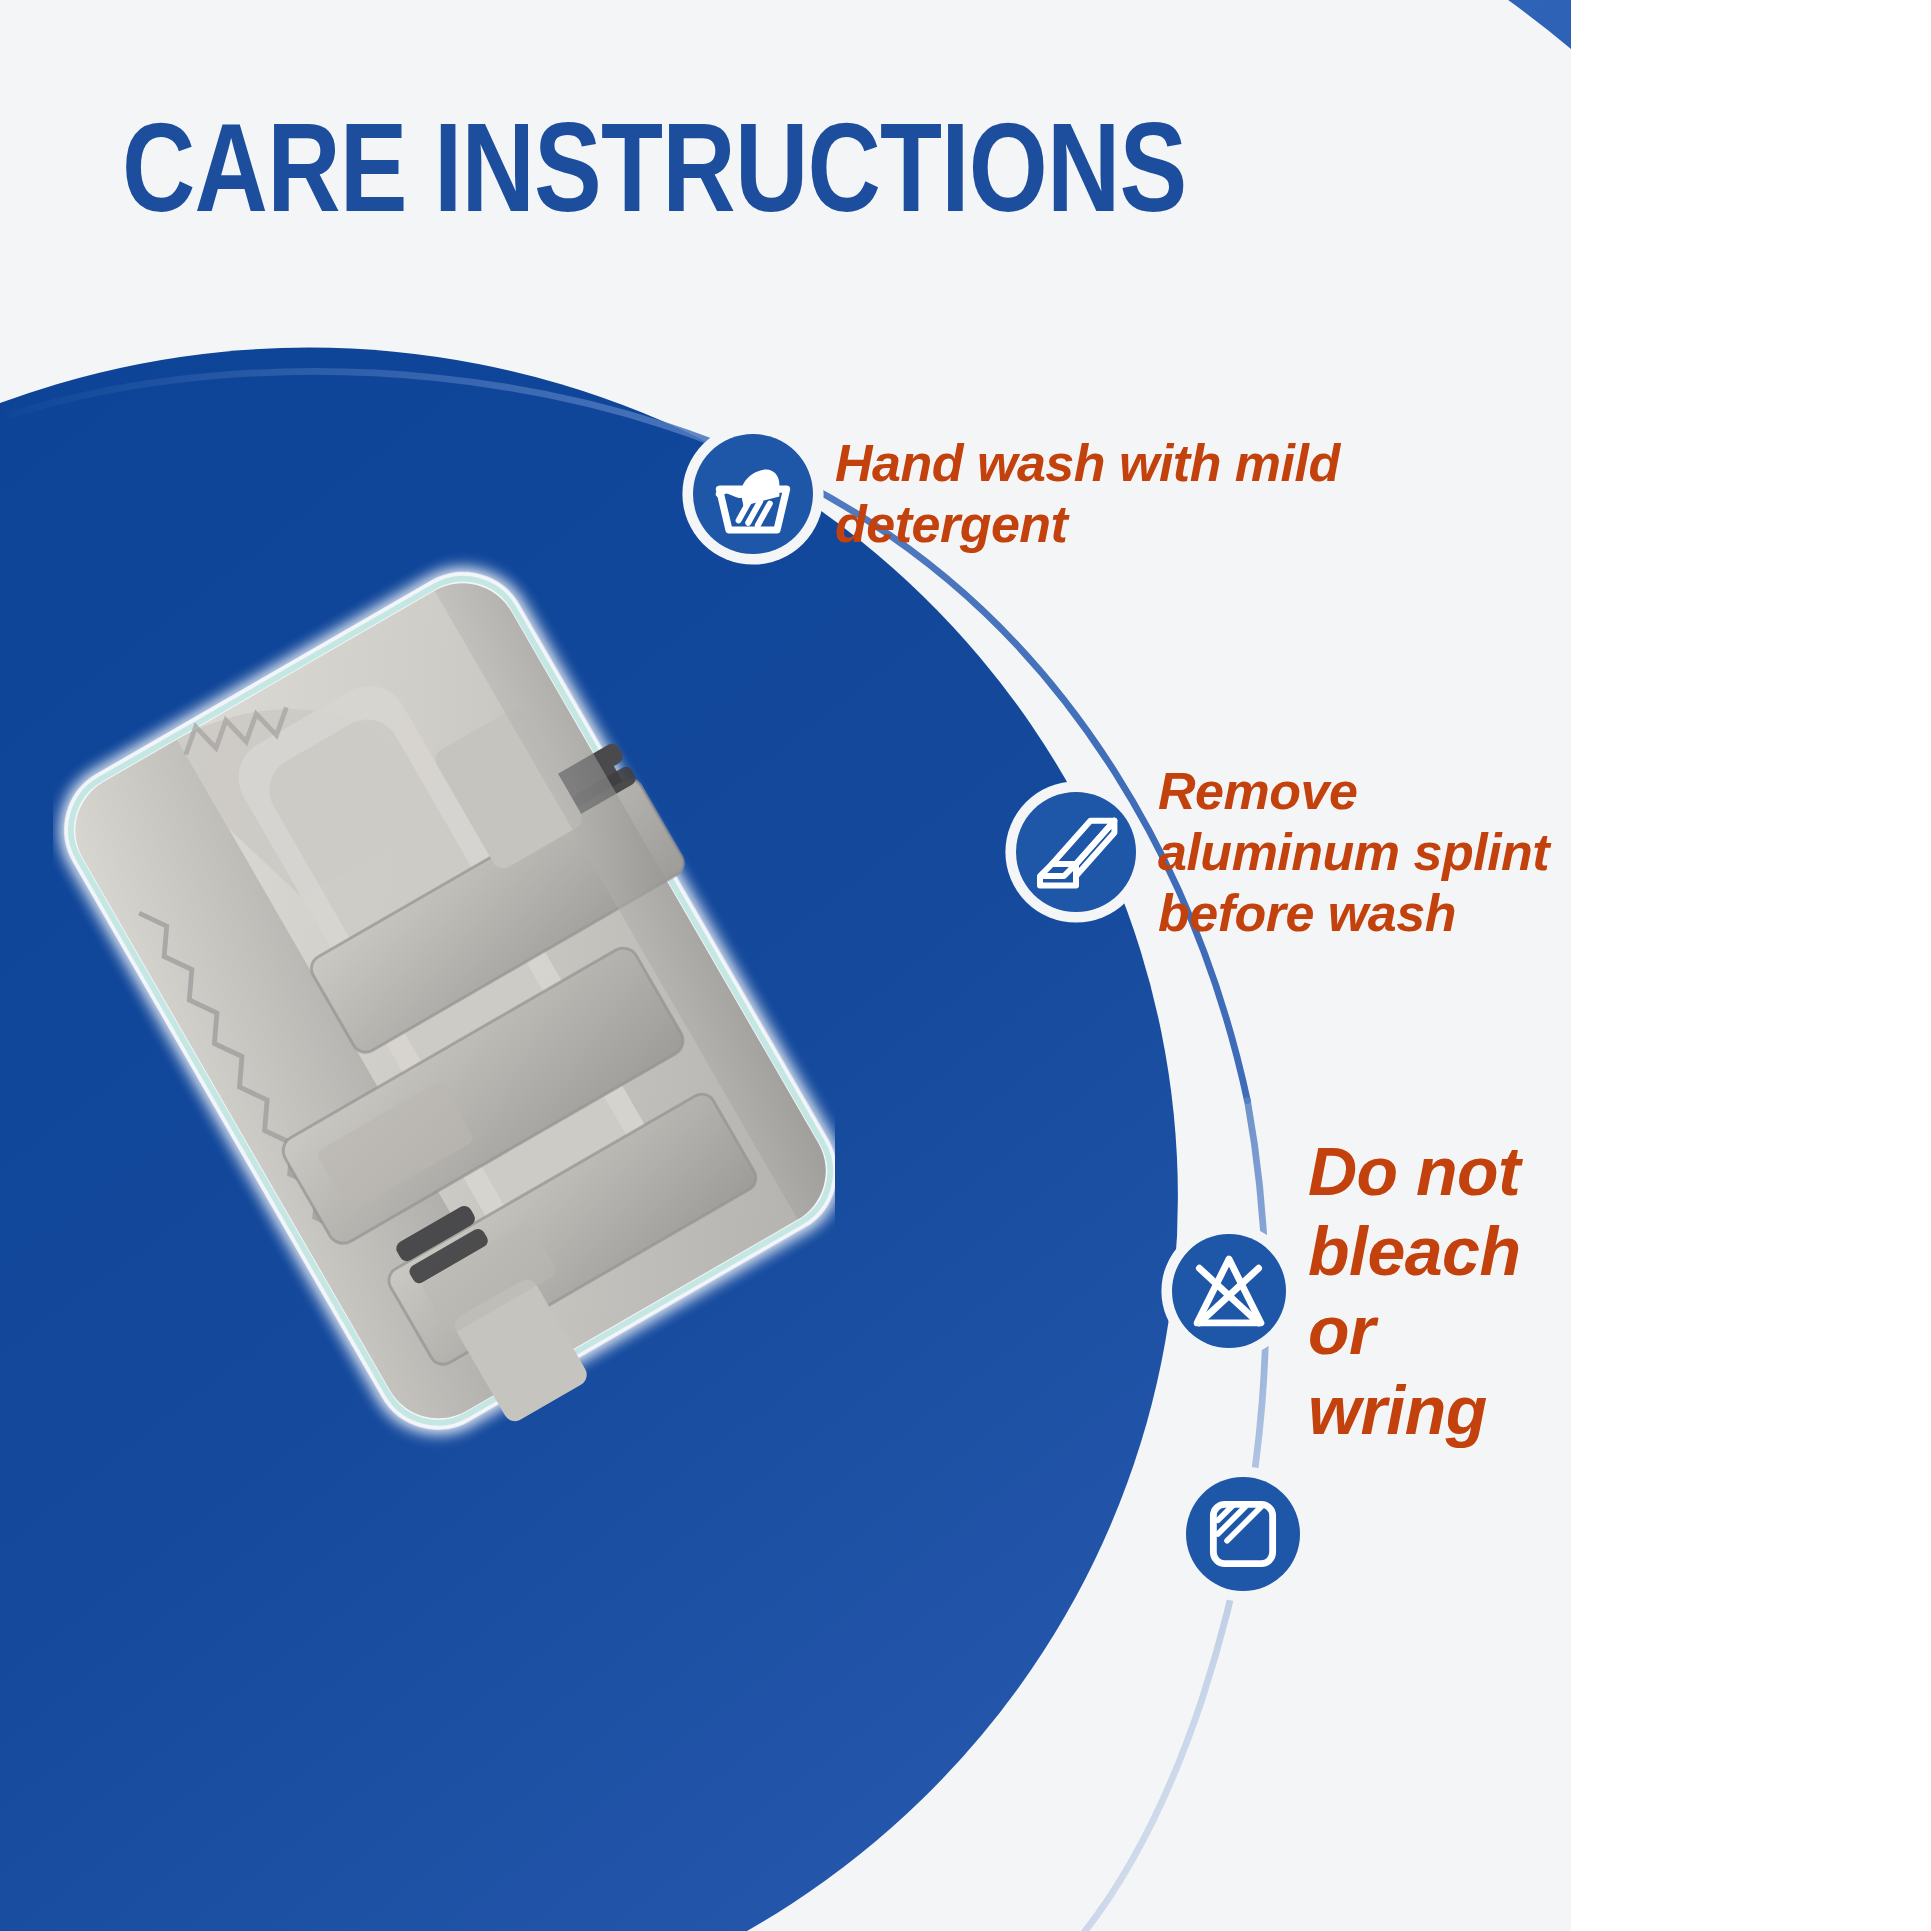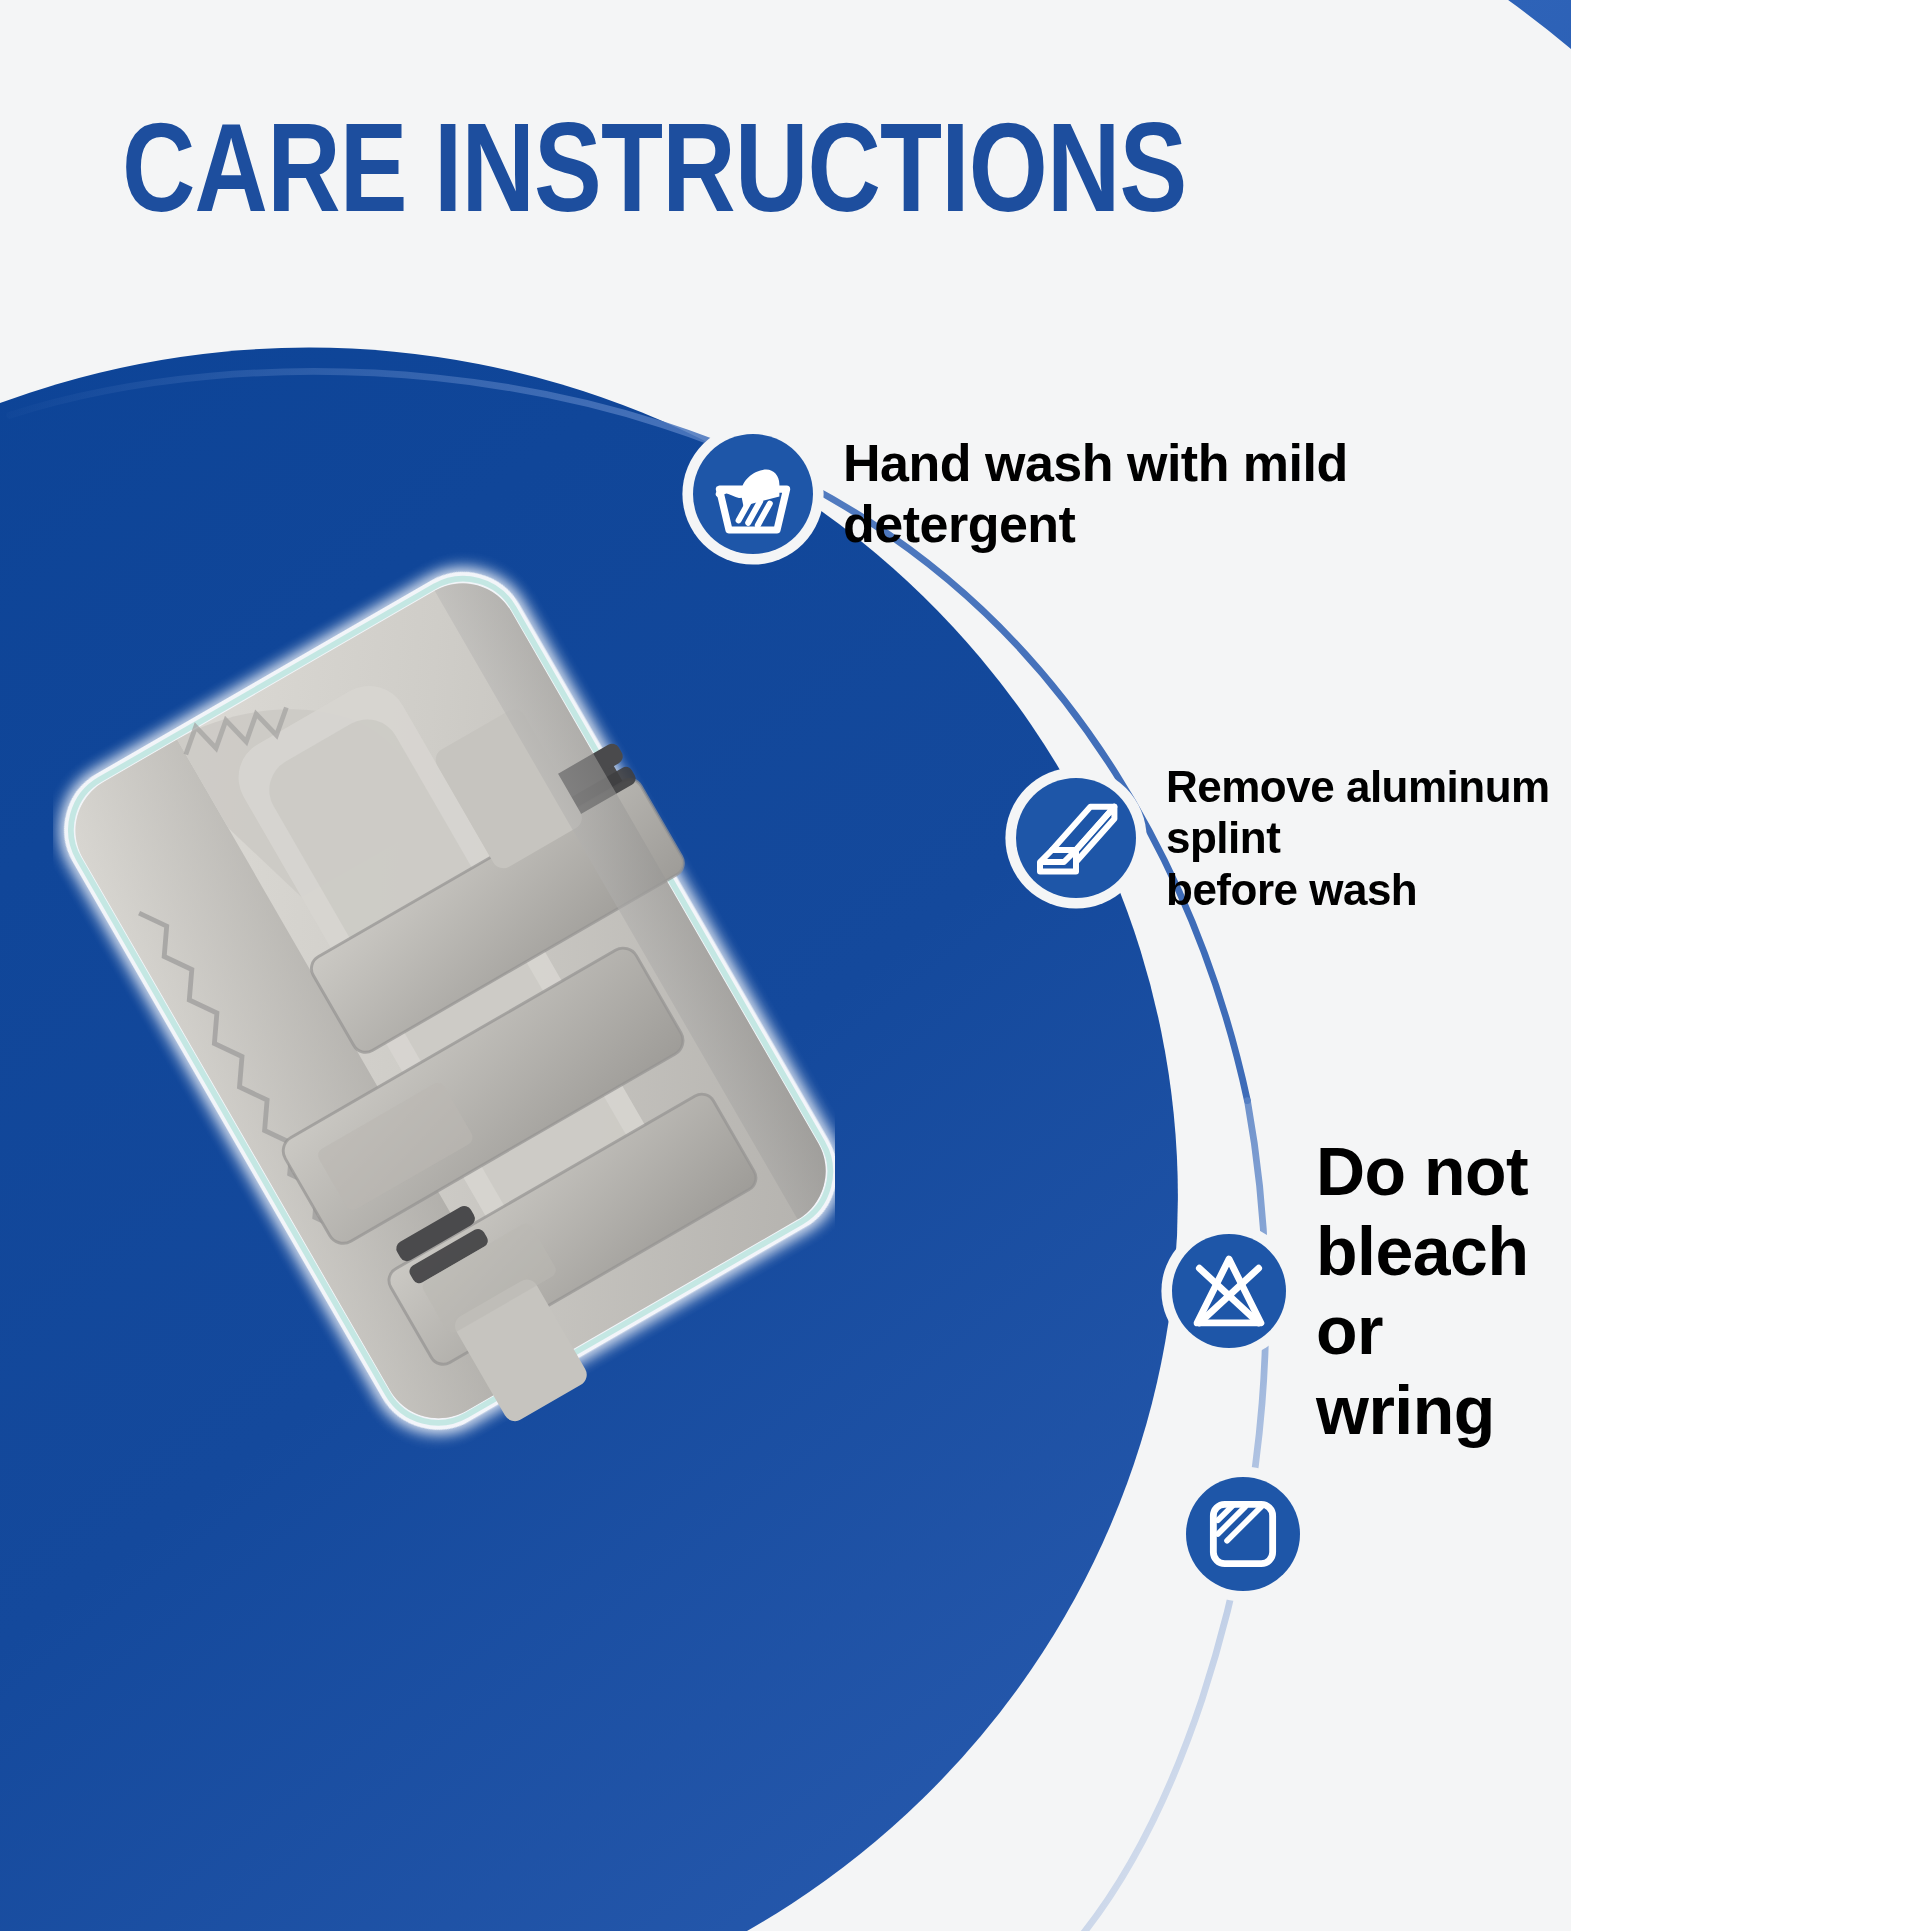--- a/index.html
+++ b/index.html
@@ -70,37 +70,38 @@
     border-radius: 50%;
     background: #1E56A8;
     box-shadow: 0 0 0 10.6px #f4f5f6;
     display: flex;
     align-items: center;
     justify-content: center;
   }
   .care-item .badge svg { display: block; }
 
   .care-item .label {
-    margin-left: 30px;
+    margin-left: 22px;
     font-family: "Liberation Sans", "DejaVu Sans", sans-serif;
     font-weight: 700;
-    color: #000000;
+    font-style: italic;
+    color: #c2410c;
     line-height: 1.17;
     letter-spacing: -0.5px;
     white-space: pre-line;
   }
 
   
   #item-0 { left: 693px; top: 433px; }
   #item-0 .badge { width: 120px; height: 120px; }
   #item-0 .label { font-size: 52px; }
 
   #item-1 { left: 1016px; top: 761px; }
   #item-1 .badge { width: 120px; height: 120px; }
-  #item-1 .label { font-size: 44px; }
+  #item-1 .label { font-size: 52px; }
 
   #item-2 { left: 1172px; top: 1132px; }
   #item-2 .badge { width: 114px; height: 114px; }
   #item-2 .label { font-size: 68px; }
 
   #item-3 { left: 1186px; top: 1477px; }
   #item-3 .badge { width: 114px; height: 114px; }
   #item-3 .label { font-size: 52px; }
 </style>
 </head>

